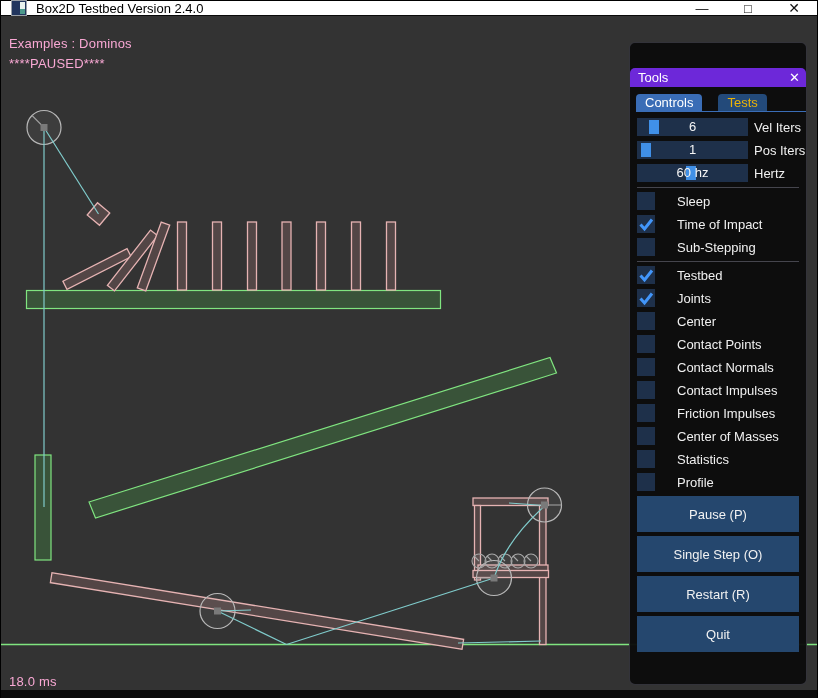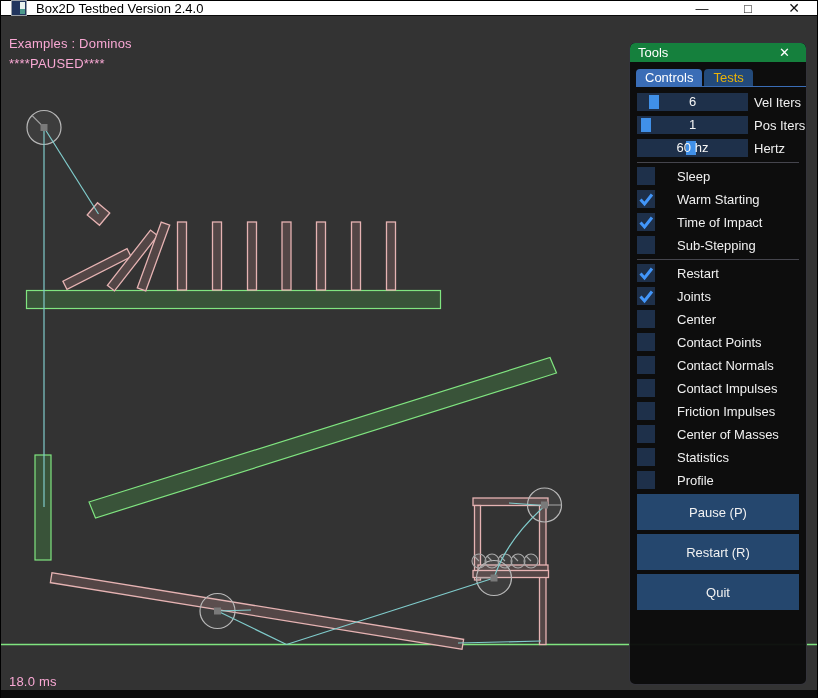--- a/index.html
+++ b/index.html
@@ -20,25 +20,25 @@
            font-size:13px;color:#111;cursor:default;}
   .cap-btn.close{font-size:14px;}
   
   #scene{position:absolute;left:0;top:0;width:818px;height:698px;}
   .ov-text{position:absolute;color:#f9a8d4;font-size:13px;z-index:5;letter-spacing:0.2px;}
   #bottom-edge{position:absolute;left:0;bottom:0;width:100%;height:8px;background:#0b0b0b;z-index:6;}
   
   #tools{position:absolute;left:628px;top:42px;width:178px;height:643px;
          background:rgba(11,11,11,0.96);border:1px solid rgba(110,110,128,0.4);
          border-radius:6px;box-sizing:border-box;z-index:20;color:#f0f0f0;font-size:13px;overflow:hidden;}
-  #tools-header{height:19px;background:#15803d;display:flex;align-items:center;
-                padding:0 16px 0 8px;border-radius:5px 5px 0 0;}
+  #tools-header{height:19px;background:#6d28d9;display:flex;align-items:center;
+                padding:0 6px 0 8px;border-radius:5px 5px 0 0;margin-top:25px;}
   #tools-title{flex:1;color:#fff;}
   #tools-close{color:#fff;font-size:13px;line-height:19px;cursor:default;}
-  #tabbar{display:flex;gap:2px;margin:7px 0 0 6px;border-bottom:1px solid #3a6db6;}
+  #tabbar{display:flex;gap:16px;margin:7px 0 0 6px;border-bottom:1px solid #3a6db6;}
   .tab{padding:0 9px;height:17px;line-height:17px;border-radius:4px 4px 0 0;background:#234a7a;color:#eab308;}
   .tab.active{background:#3a6db6;color:#fff;}
   #panel-body{padding:6px 7px 0 7px;}
   .slider-row{display:flex;align-items:center;height:18px;margin-bottom:5px;}
   .slider-track{position:relative;width:111px;height:18px;background:#1e304a;flex:none;}
   .slider-grab{position:absolute;top:2px;width:10px;height:14px;background:#4090e8;}
   .slider-value{position:absolute;left:0;top:0;width:100%;height:18px;line-height:18px;
                 text-align:center;color:#f5f5f5;z-index:1;}
   .slider-label{margin-left:6px;white-space:nowrap;}
   .sep{height:1px;background:#45454d;margin:1px 0 4px 0;}
@@ -188,49 +188,41 @@
           <div class="check-row">
             <div class="check-box"></div>
             <span class="check-label">Sleep</span>
           </div>
           <div class="check-row">
             <div class="check-box">
               <svg width="18" height="18">
                 <polyline points="3.5,9.5 7.5,14 15,4.5" fill="none" stroke="#4296fa" stroke-width="3"></polyline>
               </svg>
             </div>
-            <span class="check-label">Warm Starting</span>
-          </div>
+            <span class="check-label">Time of Impact</span>
+          </div>
+          <div class="check-row">
+            <div class="check-box"></div>
+            <span class="check-label">Sub-Stepping</span>
+          </div>
+          <div class="sep"></div>
           <div class="check-row">
             <div class="check-box">
               <svg width="18" height="18">
                 <polyline points="3.5,9.5 7.5,14 15,4.5" fill="none" stroke="#4296fa" stroke-width="3"></polyline>
               </svg>
             </div>
-            <span class="check-label">Time of Impact</span>
-          </div>
-          <div class="check-row">
-            <div class="check-box"></div>
-            <span class="check-label">Sub-Stepping</span>
-          </div>
-          <div class="sep"></div>
+            <span class="check-label">Testbed</span>
+          </div>
           <div class="check-row">
             <div class="check-box">
               <svg width="18" height="18">
                 <polyline points="3.5,9.5 7.5,14 15,4.5" fill="none" stroke="#4296fa" stroke-width="3"></polyline>
               </svg>
             </div>
-            <span class="check-label">Restart</span>
-          </div>
-          <div class="check-row">
-            <div class="check-box">
-              <svg width="18" height="18">
-                <polyline points="3.5,9.5 7.5,14 15,4.5" fill="none" stroke="#4296fa" stroke-width="3"></polyline>
-              </svg>
-            </div>
             <span class="check-label">Joints</span>
           </div>
           <div class="check-row">
             <div class="check-box"></div>
             <span class="check-label">Center</span>
           </div>
           <div class="check-row">
             <div class="check-box"></div>
             <span class="check-label">Contact Points</span>
           </div>
@@ -254,19 +246,20 @@
             <div class="check-box"></div>
             <span class="check-label">Statistics</span>
           </div>
           <div class="check-row">
             <div class="check-box"></div>
             <span class="check-label">Profile</span>
           </div>
         </div>
       <div id="buttons">
           <button class="panel-btn">Pause (P)</button>
+          <button class="panel-btn">Single Step (O)</button>
           <button class="panel-btn">Restart (R)</button>
           <button class="panel-btn">Quit</button>
         </div>
     </div>
   </div>
 
 </div>
 
 </body></html>

